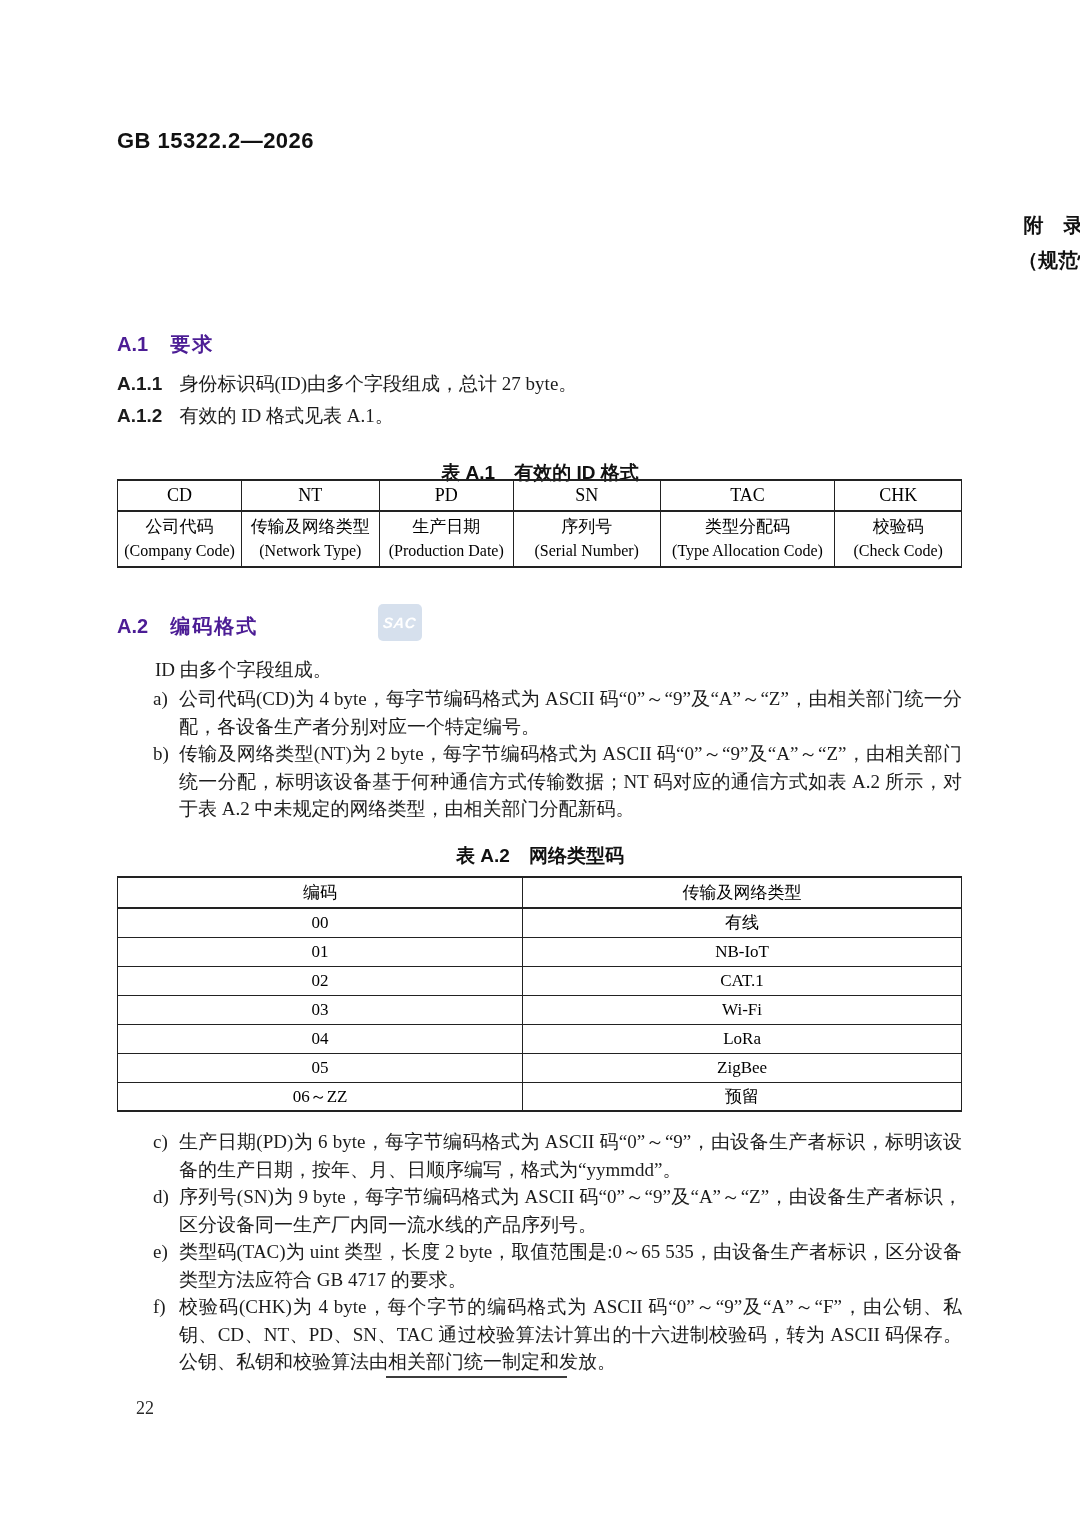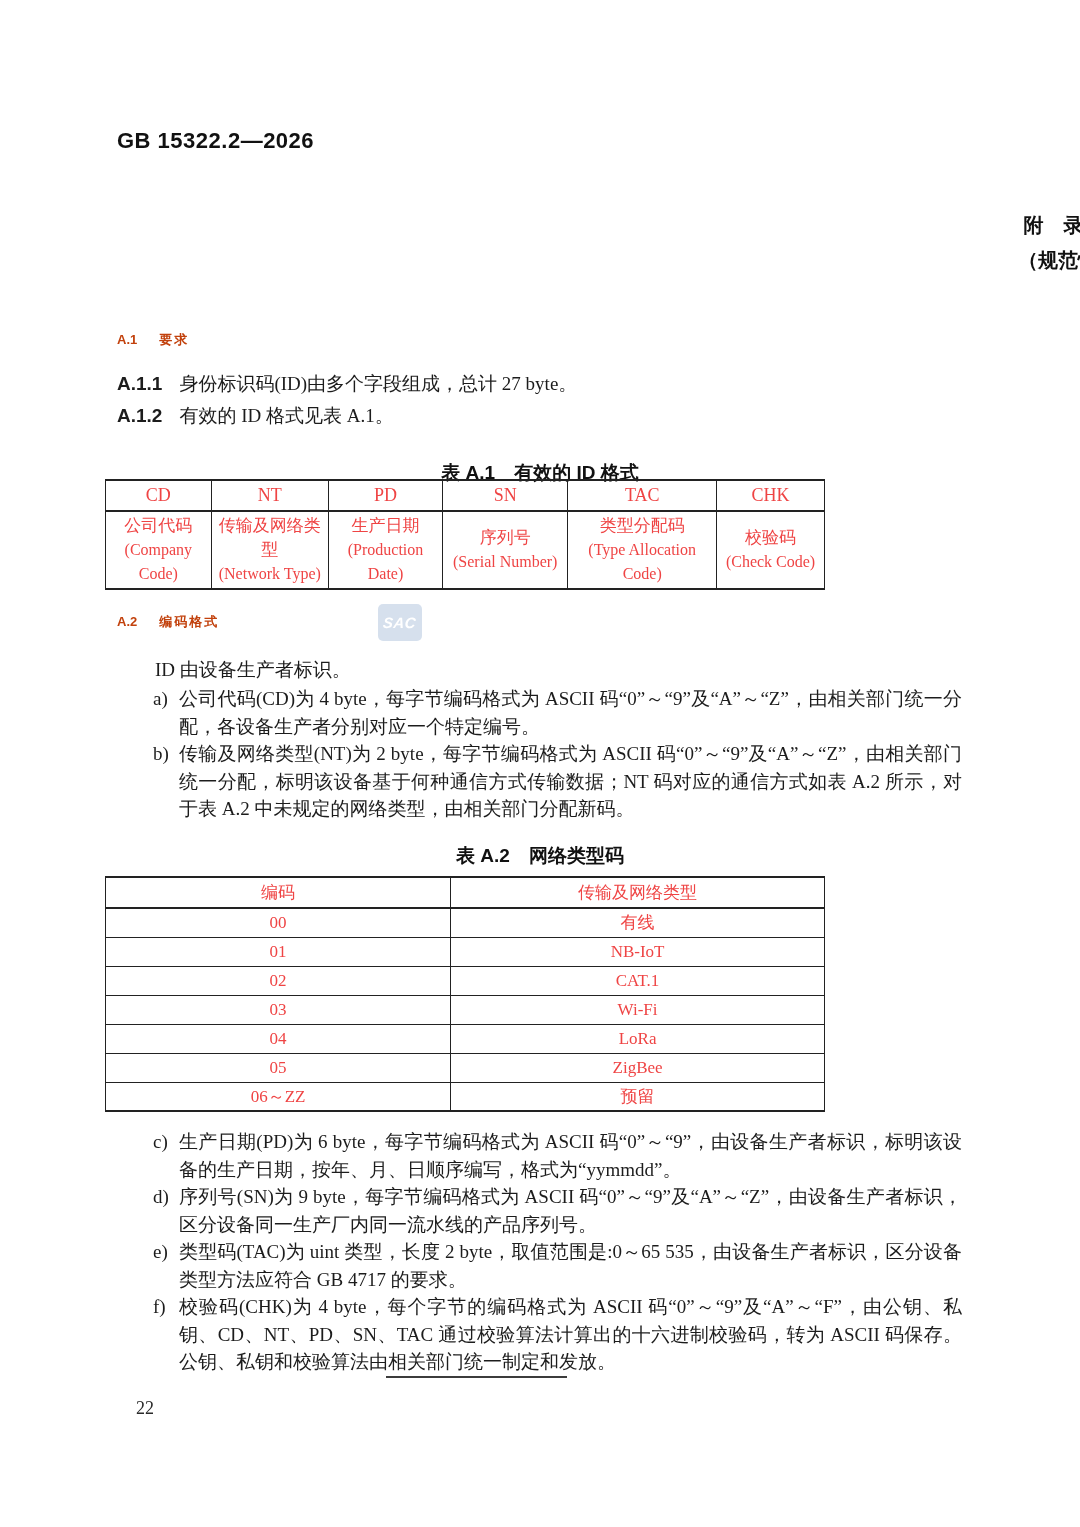--- a/index.html
+++ b/index.html
@@ -26,21 +26,21 @@
     font-family:"Liberation Sans","DejaVu Sans",sans-serif;
     font-weight:700; font-size:20px; color:#111;
     line-height:35px;
     margin-left:38px;
   }
   .appendix-title .t3 { letter-spacing:5px; }
   
   .sec-heading {
     position:absolute; left:117px;
     font-family:"Liberation Sans","DejaVu Sans",sans-serif;
-    font-weight:700; font-size:13px; color:#c2410c;
+    font-weight:700; font-size:20px; color:#4c1d95;
   }
   .sec-heading .sec-num { margin-right:22px; }
   .sec-heading .sec-title { letter-spacing:2px; }
   #sec-a1 { top:331px; }
   #sec-a2 { top:613px; }
   
   .clause {
     position:absolute; left:117px; width:845px;
     font-size:19px; line-height:27px; color:#1c1c1c;
   }
@@ -70,23 +70,23 @@
   .tbl-caption {
     position:absolute; left:0; width:100%;
     text-align:center;
     font-family:"Liberation Sans","DejaVu Sans",sans-serif;
     font-weight:700; font-size:19px; color:#111;
   }
   #cap-a1 { top:460px; }
   #cap-a2 { top:843px; }
   
   table.std {
-    position:absolute; left:105px; width:720px;
+    position:absolute; left:117px; width:845px;
     border-collapse:collapse; table-layout:fixed;
-    font-size:17px; color:#ef4444;
+    font-size:17px; color:#000000;
     border-top:2px solid #222; border-bottom:2px solid #222;
   }
   table.std td {
     border-left:1px solid #222; border-right:1px solid #222;
     border-top:1px solid #222; border-bottom:1px solid #222;
     text-align:center; vertical-align:middle;
     padding:2px 4px;
   }
   table.std tr.hdr td { border-bottom:2px solid #222; }
   #tbl-a1 { top:479px; }
@@ -200,21 +200,21 @@
     </table>
 
   <div class="watermark">
     <span>SAC</span>
   </div>
 
   <div class="sec-heading" id="sec-a2">
     <span class="sec-num">A.2</span><span class="sec-title">编码格式</span>
   </div>
 
-  <div class="intro-para">ID 由设备生产者标识。</div>
+  <div class="intro-para">ID 由多个字段组成。</div>
 
   <div class="letter-list" id="list-ab">
     <div class="li">
       <span class="li-label">a)</span>
       <span>公司代码(CD)为 4 byte，每字节编码格式为 ASCII 码“0”～“9”及“A”～“Z”，由相关部门统一分配，各设备生产者分别对应一个特定编号。</span>
     </div>
     <div class="li">
       <span class="li-label">b)</span>
       <span>传输及网络类型(NT)为 2 byte，每字节编码格式为 ASCII 码“0”～“9”及“A”～“Z”，由相关部门统一分配，标明该设备基于何种通信方式传输数据；NT 码对应的通信方式如表 A.2 所示，对于表 A.2 中未规定的网络类型，由相关部门分配新码。</span>
     </div>

